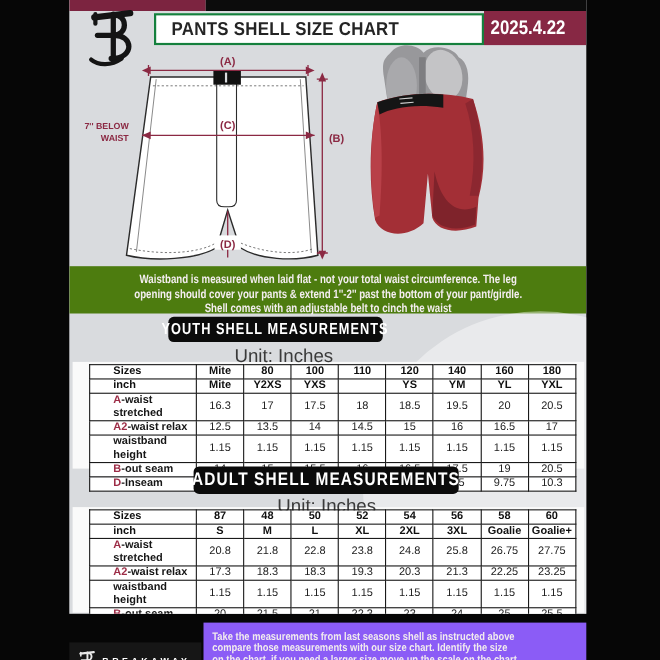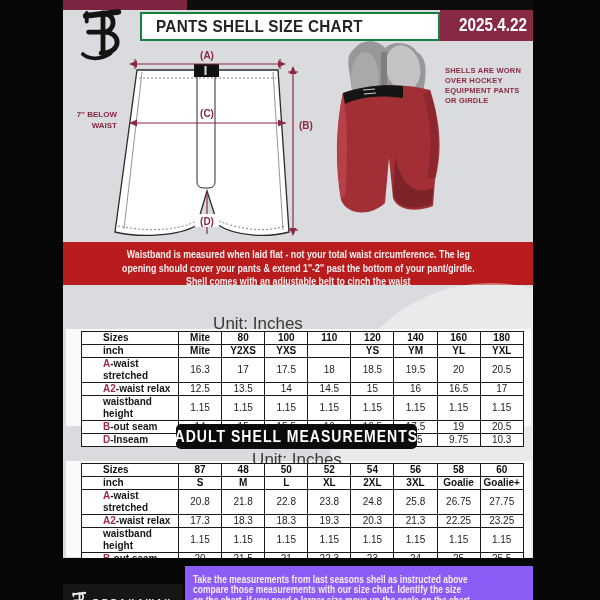--- a/index.html
+++ b/index.html
@@ -11,32 +11,32 @@
   .bar-maroon{position:absolute;left:0;top:0;width:124px;height:10px;background:#7c2440;}
   .bar-black{position:absolute;left:124px;top:0;width:346px;height:10px;background:#0c0c0c;}
 
   
   .header-logo{position:absolute;left:17px;top:6px;width:46px;height:56px;color:#141414;}
   .title-box{position:absolute;left:77px;top:12px;width:300px;height:29px;background:#ffffff;
              border:2px solid #15803d;box-sizing:border-box;display:flex;align-items:center;}
   .title-box span{display:inline-block;margin-left:14px;font-size:17px;font-weight:700;color:#242424;
              transform:scaleX(0.9);transform-origin:left center;white-space:nowrap;letter-spacing:.3px;}
   .date-box{position:absolute;left:377px;top:10px;width:93px;height:31px;background:#872844;
-            display:flex;align-items:center;justify-content:flex-end;}
+            display:flex;align-items:center;justify-content:flex-start;}
   .date-box span{display:inline-block;font-size:18px;font-weight:700;color:#fff;
             transform:scaleX(0.85);white-space:nowrap;}
 
   
   .diagram-svg{position:absolute;left:0;top:42px;}
   .photo-svg{position:absolute;left:272px;top:38px;}
   .photo-caption{position:absolute;left:382px;top:66px;width:92px;}
   .photo-caption div{font-size:7.5px;font-weight:700;color:#8b2943;line-height:10px;letter-spacing:.2px;}
 
   
-  .banner{position:absolute;left:0;top:242px;width:470px;height:43px;background:#b91c1c;
+  .banner{position:absolute;left:0;top:242px;width:470px;height:43px;background:#4d7c0f;
           text-align:center;padding-top:2px;box-sizing:border-box;}
   .banner .bl{height:13.5px;}
   .banner .bl span{display:inline-block;font-size:11px;font-weight:700;color:#f4eef0;
           transform:scaleX(0.8);white-space:nowrap;}
 
   
   .watermark{position:absolute;left:267px;top:283px;width:322px;height:322px;border-radius:50%;
              background:rgba(255,255,255,0.42);}
 
   
@@ -165,36 +165,33 @@
                  C80,175 62,172 58,160 L54,120 L50,165 C35,179 12,177 6,162
                  C-1,122 2,82 8,55 Z" fill="#a32f36"></path>
         <path d="M60,118 C66,146 80,158 98,150 L97,166 C80,173 63,170 58,158 Z" fill="#7f232b"></path>
         <path d="M95,52 C103,80 106,110 100,140 L92,140 C98,110 96,80 88,56 Z" fill="#8c2730"></path>
         <path d="M8,55 C14,90 12,130 10,158 L6,160 C0,122 2,82 8,55 Z" fill="#b84048"></path>
         <path d="M8,55 C28,48 50,46 68,48 L68,60 C42,56 22,60 10,66 Z" fill="#151515"></path>
         <path d="M28,52 L40,51 M29,56 L41,55" stroke="#cfcfcf" stroke-width="1" fill="none"></path>
       </g>
     </svg>
 
-    <div class="photo-caption">
-      <div>SHELLS ARE WORN</div>
-      <div>OVER HOCKEY</div>
-      <div>EQUIPMENT PANTS</div>
-      <div>OR GIRDLE</div>
-    </div>
 
     <div class="banner">
       <div class="bl"><span>Waistband is measured when laid flat - not your total waist circumference. The leg</span></div>
       <div class="bl"><span>opening should cover your pants &amp; extend 1''-2'' past the bottom of your pant/girdle.</span></div>
       <div class="bl"><span>Shell comes with an adjustable belt to cinch the waist</span></div>
     </div>
 
     <div class="watermark"></div>
 
     <div class="panel panel-youth"></div>
+    <div class="sec-heading heading-youth">
+      <span>YOUTH SHELL MEASUREMENTS</span>
+    </div>
     <div class="unit unit-youth">Unit: Inches</div>
     <table class="size-table table-youth">
       <colgroup>
           <col class="c-label">
           <col class="c-val">
           <col class="c-val">
           <col class="c-val">
           <col class="c-val">
           <col class="c-val">
           <col class="c-val">

